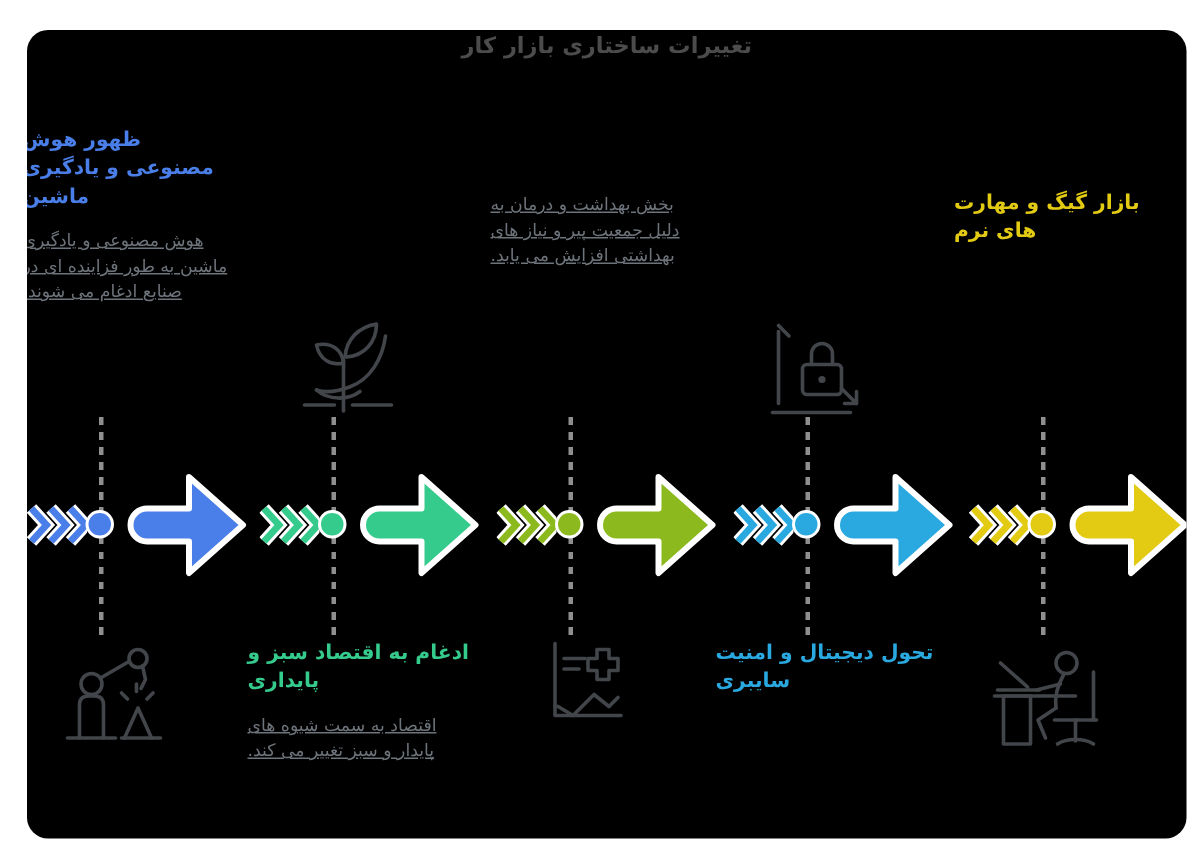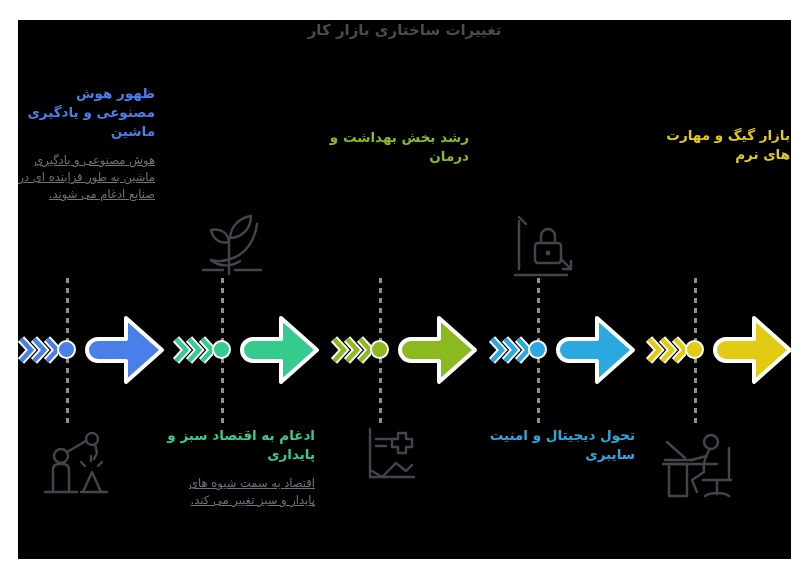--- a/index.html
+++ b/index.html
@@ -1,31 +1,31 @@
 <!DOCTYPE html>
 <html lang="fa"><head>
 <meta charset="utf-8">
 <style>
   html,body{margin:0;padding:0;background:#ffffff;}
   body{font-family:"DejaVu Sans","Liberation Sans",sans-serif;}
   .page{position:relative;width:800px;height:578px;background:#ffffff;overflow:hidden;}
-  .canvas{position:absolute;left:18px;top:20px;width:773px;height:539px;background:#000000;overflow:hidden;}
+  .canvas{position:absolute;left:18px;top:20px;width:773px;height:539px;background:#000000;overflow:hidden;border-radius:14px;}
   .main-title{position:absolute;top:1px;left:0;right:0;text-align:center;direction:rtl;
               font-size:15px;font-weight:bold;color:#4c4c4c;letter-spacing:0;}
   .stage{position:absolute;top:0;height:100%;width:0;color:var(--c,#888);}
   .st0{left:49px}.st1{left:204px}.st2{left:362px}.st3{left:520px}.st4{left:677px}
 
   .chevrons{position:absolute;left:-49px;top:316px;}
   .dot{position:absolute;left:-10px;top:320px;width:19px;height:19px;border-radius:50%;
        background:currentColor;border:2.5px solid #fff;box-sizing:border-box;z-index:3;}
   .arrow{position:absolute;left:15px;top:292px;z-index:2;}
   .dash{position:absolute;left:-1px;top:258px;width:2.5px;height:150px;z-index:1;
         background:repeating-linear-gradient(to bottom,#8f8f8f 0 5px,transparent 5px 10px);}
 
-  .textblock{position:absolute;left:18px;transform:translateX(-50%);text-align:right;direction:rtl;}
+  .textblock{position:absolute;left:18px;transform:translateX(-50%);text-align:left;direction:rtl;}
   .stage-title{font-size:13.5px;font-weight:bold;line-height:19px;color:var(--c);margin:0 0 11px 0;}
   .stage-desc{font-size:11.5px;line-height:17px;color:#6e747b;margin:0;text-decoration:underline;}
 
   .st0 .textblock{top:64px;width:140px}
   .st1 .textblock{top:406px;width:150px}
   .st2 .textblock{top:108px;width:142px}
   .st3 .textblock{top:406px;width:158px}
   .st4 .textblock{top:106px;width:154px}
 
   .icon{position:absolute;left:10px;transform:translateX(-50%);}
@@ -106,21 +106,21 @@
       <div class="dash"></div>
       <svg class="chevrons" width="40" height="28" viewBox="0 0 40 28">
         <path class="chev-under" d="M3,3 L13,14 L3,25 M16,3 L26,14 L16,25 M29,3 L39,14 L29,25"></path>
         <path class="chev-over" d="M3,3 L13,14 L3,25 M16,3 L26,14 L16,25 M29,3 L39,14 L29,25"></path>
       </svg>
       <div class="dot"></div>
       <svg class="arrow" width="84" height="76" viewBox="0 0 84 76">
         <path class="big-arrow" d="M16,27 H44 V6 L80,38 L44,70 V49 H16 A11,11 0 0 1 16,27 Z"></path>
       </svg>
       <div class="textblock">
-        <p class="stage-title">رشد بخش بهداشت و درمان</p>
+        <p class="stage-desc">بخش بهداشت و درمان به دلیل جمعیت پیر و نیاز های بهداشتی افزایش می یابد.</p>
       </div>
       <svg class="icon sketch" width="60" height="60" viewBox="0 0 60 60">
         <path d="M10,4 V52 H54"></path>
         <path d="M16,14 H30 M16,21 H26"></path>
         <path d="M38,8 h8 v6 h6 v8 h-6 v6 h-8 v-6 h-6 v-8 h6 Z"></path>
         <path d="M12,46 L22,52 L36,38 L46,46 L52,40"></path>
       </svg>
     </section>
 
     <section class="stage st3" style="--c: #2aa9e0;">

